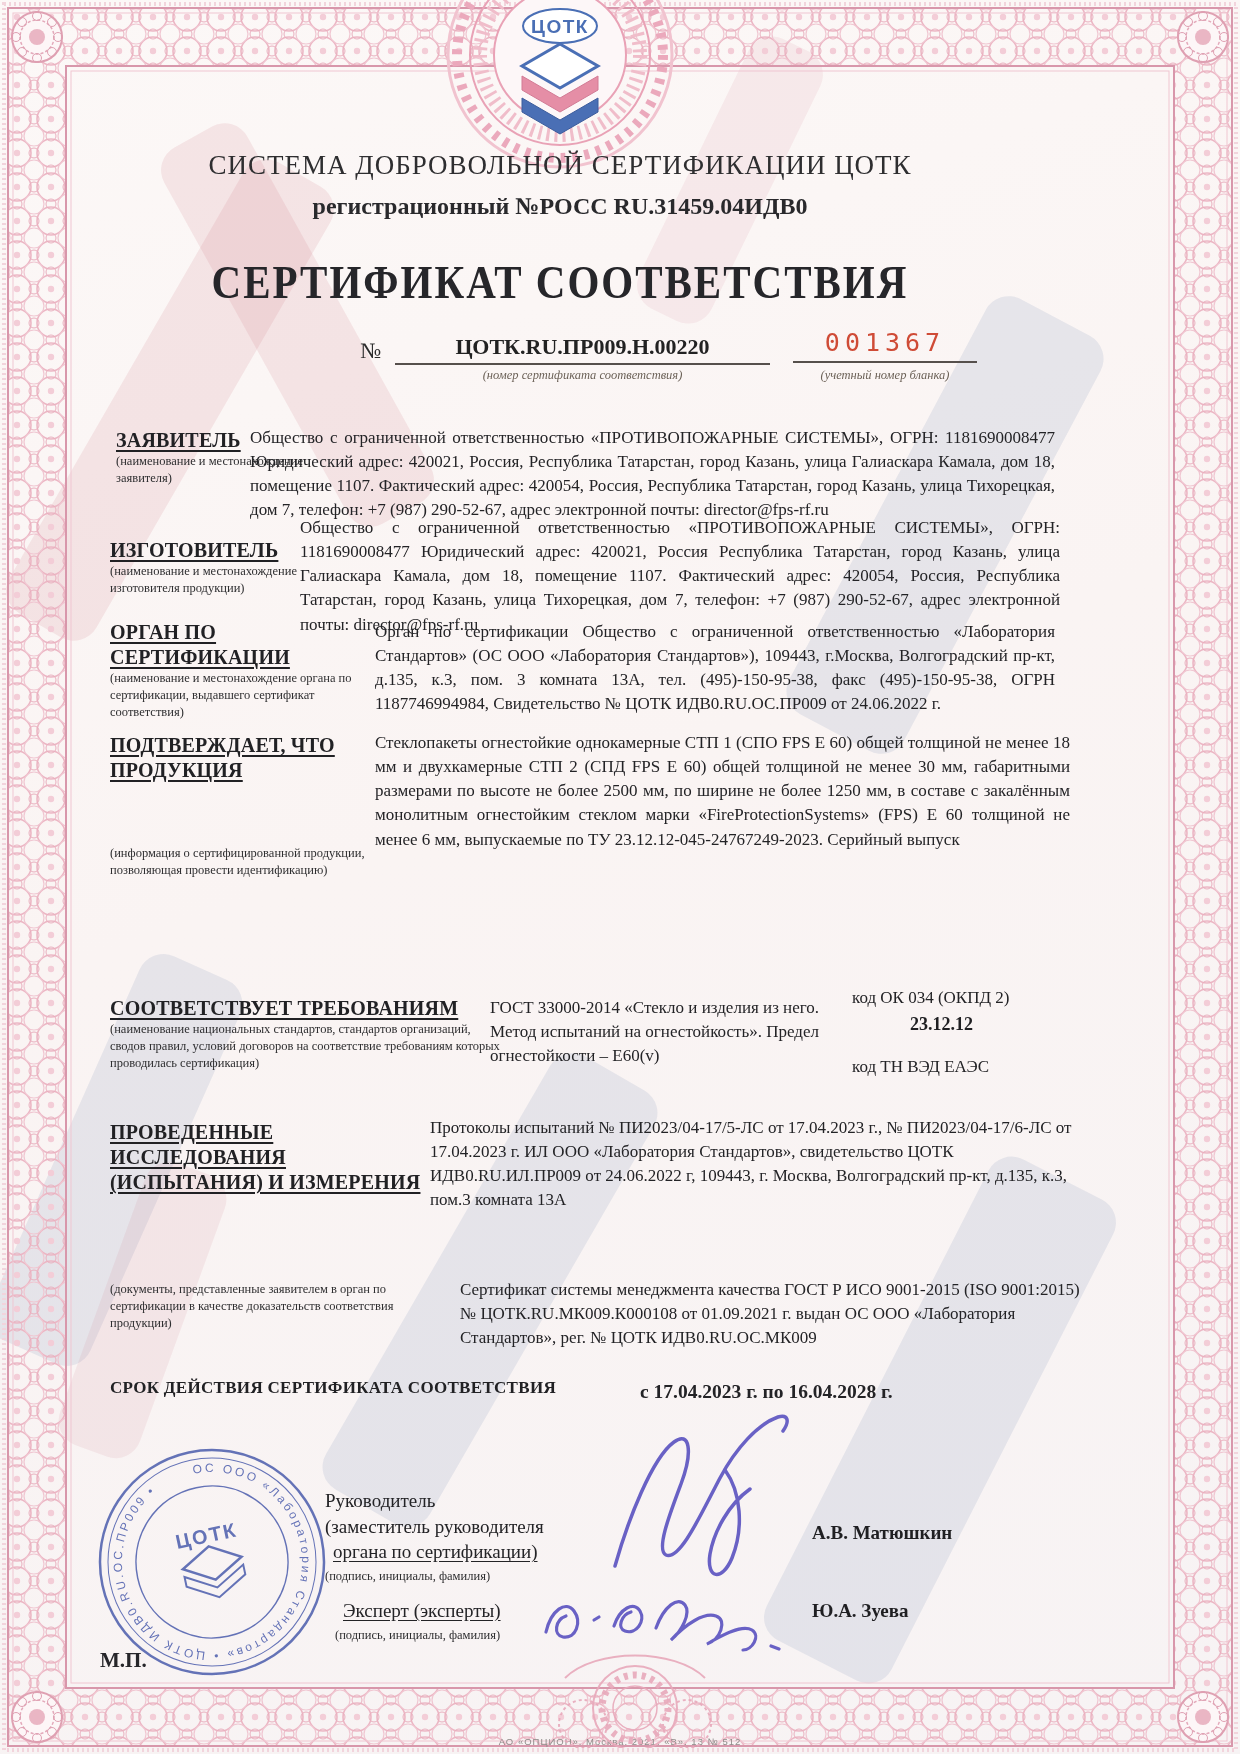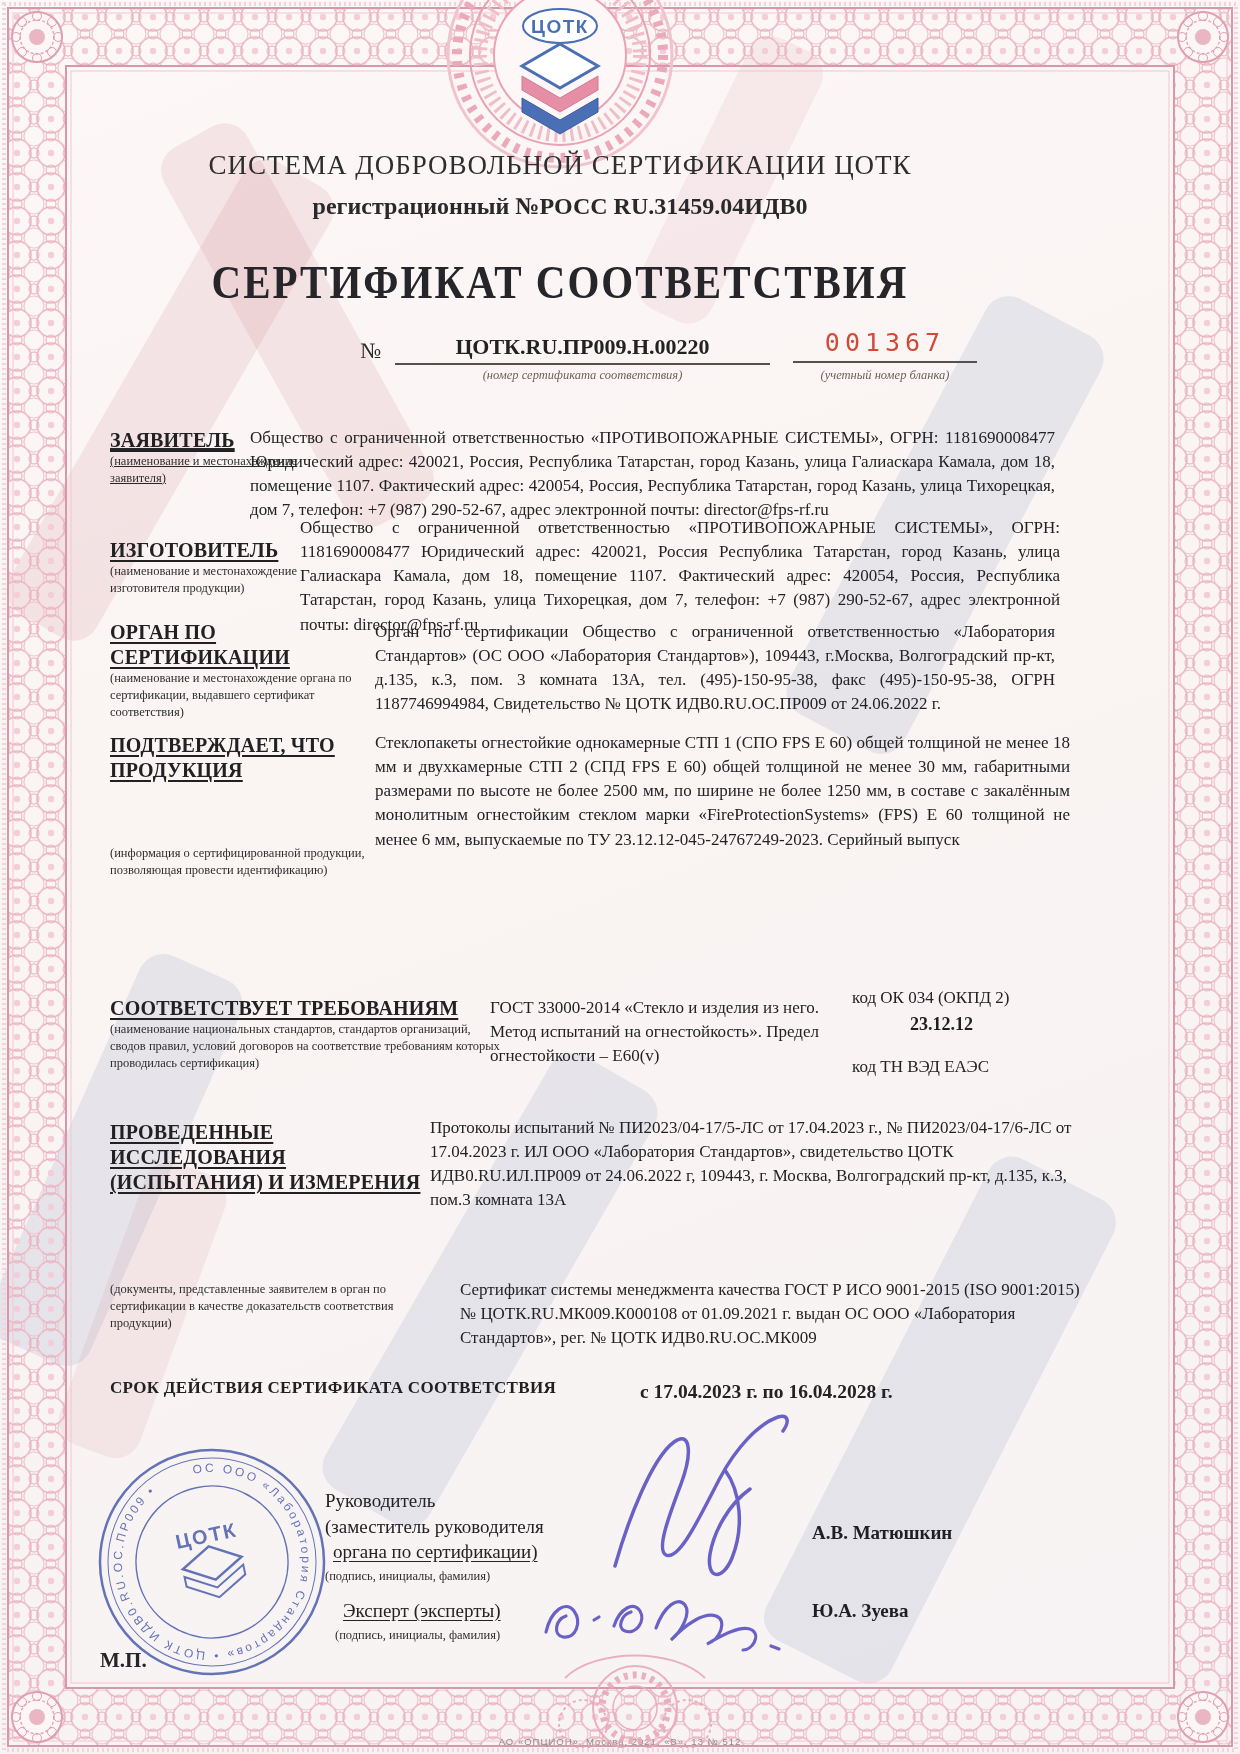--- a/index.html
+++ b/index.html
@@ -111,21 +111,21 @@
     <div class="sysline">СИСТЕМА ДОБРОВОЛЬНОЙ СЕРТИФИКАЦИИ ЦОТК</div>
     <div class="regline">регистрационный №РОСС RU.31459.04ИДВ0</div>
     <div class="doctitle">СЕРТИФИКАТ СООТВЕТСТВИЯ</div>
 
     <span class="numsign">№</span>
     <div class="numvalue">ЦОТК.RU.ПР009.Н.00220</div>
     <div class="numcaption">(номер сертификата соответствия)</div>
     <div class="blanknum">001367</div>
     <div class="blankcaption">(учетный номер бланка)</div>
 
-    <div class="sec-head" style="left:110px;top:428px;width:195px;text-decoration:underline;">
+    <div class="sec-head" style="left:116px;top:428px;width:195px;">
       <span class="sec-label">ЗАЯВИТЕЛЬ</span>
       <span class="sec-sub">(наименование и местонахождение заявителя)</span>
     </div>
     <div class="sec-body" style="left:250px;top:426px;width:805px;">Общество с ограниченной ответственностью «ПРОТИВОПОЖАРНЫЕ СИСТЕМЫ», ОГРН: 1181690008477 Юридический адрес: 420021, Россия, Республика Татарстан, город Казань, улица Галиаскара Камала, дом 18, помещение 1107. Фактический адрес: 420054, Россия, Республика Татарстан, город Казань, улица Тихорецкая, дом 7, телефон: +7 (987) 290-52-67, адрес электронной почты: director@fps-rf.ru</div>
 
     <div class="sec-head" style="left:110px;top:538px;width:240px;">
       <span class="sec-label">ИЗГОТОВИТЕЛЬ</span>
       <span class="sec-sub">(наименование и местонахождение изготовителя продукции)</span>
     </div>
     <div class="sec-body" style="left:300px;top:516px;width:760px;">Общество с ограниченной ответственностью «ПРОТИВОПОЖАРНЫЕ СИСТЕМЫ», ОГРН: 1181690008477 Юридический адрес: 420021, Россия Республика Татарстан, город Казань, улица Галиаскара Камала, дом 18, помещение 1107. Фактический адрес: 420054, Россия, Республика Татарстан, город Казань, улица Тихорецкая, дом 7, телефон: +7 (987) 290-52-67, адрес электронной почты: director@fps-rf.ru</div>

